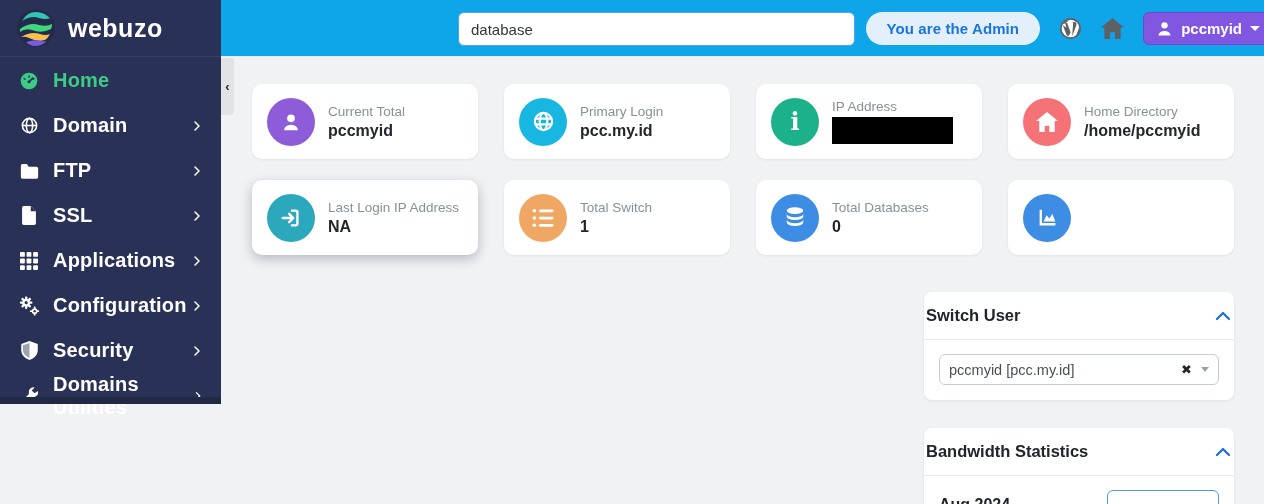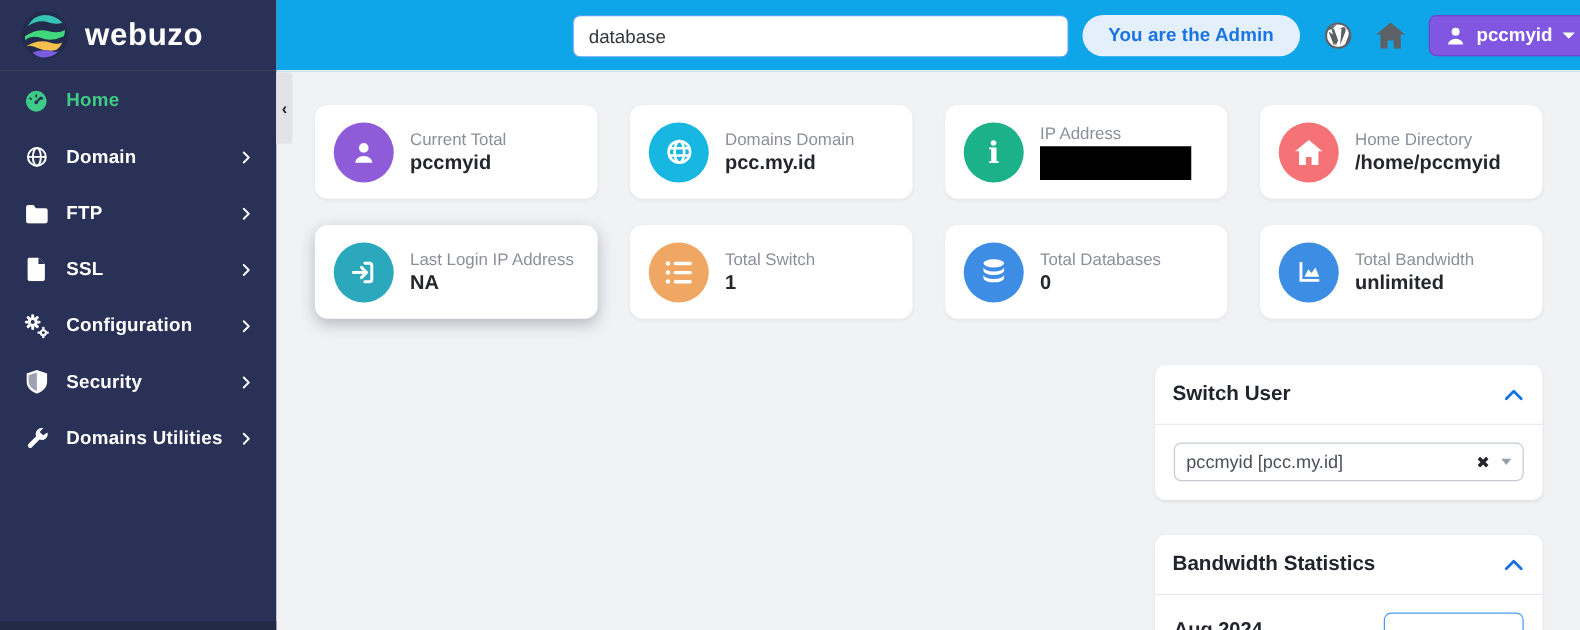--- a/index.html
+++ b/index.html
@@ -1,29 +1,29 @@
 <!DOCTYPE html>
 <html><head>
 <meta charset="utf-8">
 <style>
   * { margin:0; padding:0; box-sizing:border-box; }
   html,body { width:1264px; height:504px; overflow:hidden;
     font-family:"Liberation Sans","DejaVu Sans",sans-serif; background:#f1f2f4; }
 
   
-  .sidebar { position:absolute; left:0; top:0; width:221px; height:504px;
+  .sidebar { position:absolute; left:0; top:0; width:221px; height:404px;
     background:#2a3156; z-index:5; }
   .logo-row { height:57px; display:flex; align-items:center; padding-left:16px;
     border-bottom:1px solid rgba(255,255,255,0.07); }
   .logo-mark { width:40px; height:40px; }
   .logo-text { color:#fff; font-size:25px; font-weight:700; margin-left:12px;
     letter-spacing:0.5px; }
   .nav { padding-top:1px; }
   .nav-item { height:45px; display:flex; align-items:center; padding:0 18px;
-    color:#ffffff; font-size:15px; font-weight:600; cursor:pointer; }
+    color:#ffffff; font-size:20px; font-weight:600; cursor:pointer; }
   .nav-item .nv-icon { width:22px; height:22px; display:flex; align-items:center;
     justify-content:center; flex:0 0 22px; }
   .nav-item .nv-label { margin-left:13px; letter-spacing:0.2px; }
   .nav-item .nv-chev { margin-left:auto; width:12px; height:12px; }
   .nav-item.active { color:#3ecb86; }
   .sidebar-bottom-strip { position:absolute; bottom:0; left:0; width:100%;
     height:7px; background:#222945; }
 
   
   .collapse-tab { position:absolute; left:221px; top:58px; width:13px; height:57px;
@@ -63,21 +63,21 @@
     white-space:nowrap; }
   .card-value { font-size:16px; font-weight:700; color:#23262d; white-space:nowrap; }
   .redacted-box { width:121px; height:27px; background:#000; }
 
   
   .panel { position:absolute; left:924px; width:310px; background:#fff;
     border-radius:8px; box-shadow:0 1px 3px rgba(25,30,50,0.08); overflow:hidden; }
   .panel-switch { top:292px; height:108px; }
   .panel-bandwidth { top:428px; height:120px; }
   .panel-header { height:48px; display:flex; align-items:center;
-    justify-content:space-between; padding:0 14px; border-bottom:1px solid #e9eaec; }
+    justify-content:space-between; padding:0 2px; border-bottom:1px solid #e9eaec; }
   .panel-title { font-size:16.5px; font-weight:700; color:#20242c; }
   .panel-chev { width:18px; height:18px; cursor:pointer; }
   .panel-body { padding:14px 15px; }
   .user-select { border:1px solid #c6cad1; border-radius:6px; height:31px;
     display:flex; align-items:center; padding:12px 9px; cursor:pointer; background:#fff; }
   .user-select .sel-text { font-size:14.5px; color:#4b5058; flex:1; }
   .user-select .sel-x { font-size:13px; font-weight:700; color:#22252b;
     margin-right:9px; cursor:pointer; }
   .user-select .sel-caret { width:0; height:0; border-left:4.5px solid transparent;
     border-right:4.5px solid transparent; border-top:5px solid #9aa0a8; }
@@ -147,20 +147,39 @@
             <path d="M1 2 a2 2 0 0 1 2-2 H11 L17 6 V20 a2 2 0 0 1 -2 2 H3 a2 2 0 0 1 -2-2 Z" fill="#fff"></path>
             <path d="M11 0 L17 6 H11 Z" fill="#2a3156"></path>
           </svg>
       </span>
       <span class="nv-label">SSL</span>
       <svg class="nv-chev" viewBox="0 0 24 24" fill="none" stroke="#fff" stroke-width="3" stroke-linecap="round" stroke-linejoin="round">
           <polyline points="8,4 16,12 8,20"></polyline>
         </svg>
     </div>
 
+    <div class="nav-item">
+      <span class="nv-icon">
+        <svg width="18" height="18" viewBox="0 0 20 20" fill="#fff">
+            <rect x="0" y="0" width="5.4" height="5.4" rx="1"></rect>
+            <rect x="7.3" y="0" width="5.4" height="5.4" rx="1"></rect>
+            <rect x="14.6" y="0" width="5.4" height="5.4" rx="1"></rect>
+            <rect x="0" y="7.3" width="5.4" height="5.4" rx="1"></rect>
+            <rect x="7.3" y="7.3" width="5.4" height="5.4" rx="1"></rect>
+            <rect x="14.6" y="7.3" width="5.4" height="5.4" rx="1"></rect>
+            <rect x="0" y="14.6" width="5.4" height="5.4" rx="1"></rect>
+            <rect x="7.3" y="14.6" width="5.4" height="5.4" rx="1"></rect>
+            <rect x="14.6" y="14.6" width="5.4" height="5.4" rx="1"></rect>
+          </svg>
+      </span>
+      <span class="nv-label">Applications</span>
+      <svg class="nv-chev" viewBox="0 0 24 24" fill="none" stroke="#fff" stroke-width="3" stroke-linecap="round" stroke-linejoin="round">
+          <polyline points="8,4 16,12 8,20"></polyline>
+        </svg>
+    </div>
 
 
     <div class="nav-item">
       <span class="nv-icon">
         <svg width="21" height="20" viewBox="0 0 24 24" fill="#fff">
           <g>
               <rect x="6.6" y="0.5" width="2.8" height="4" rx="1"></rect>
               <rect x="6.6" y="11.5" width="2.8" height="4" rx="1"></rect>
               <rect x="0.5" y="6.6" width="4" height="2.8" rx="1"></rect>
               <rect x="11.5" y="6.6" width="4" height="2.8" rx="1"></rect>
@@ -264,21 +283,21 @@
 
   <div class="card">
     <div class="card-icon" style="background-color: rgb(24, 183, 226);">
       <svg width="23" height="23" viewBox="0 0 24 24" fill="none" stroke="#fff" stroke-width="2.2">
           <circle cx="12" cy="12" r="9"></circle>
           <ellipse cx="12" cy="12" rx="4" ry="9"></ellipse>
           <path d="M3.5 9h17 M3.5 15h17"></path>
         </svg>
     </div>
     <div class="card-body">
-      <div class="card-label">Domains Domain</div>
+      <div class="card-label">Primary Login</div>
       <div class="card-value">pcc.my.id</div>
     </div>
   </div>
 
   <div class="card">
     <div class="card-icon" style="background-color: rgb(28, 178, 137);">
       <span style="color:#fff;font-family:'DejaVu Serif',serif;font-weight:700;font-size:24px;line-height:1;">i</span>
     </div>
     <div class="card-body">
       <div class="card-label">IP Address</div>
@@ -342,24 +361,20 @@
     </div>
   </div>
 
   <div class="card">
     <div class="card-icon" style="background-color: rgb(61, 141, 229);">
       <svg width="21" height="21" viewBox="0 0 24 24" fill="#fff">
           <path d="M3 3 h2.6 v15.4 H21 V21 H3 Z"></path>
           <path d="M7.5 16.5 L11 9.5 L14 13 L17.5 8 L21 16.5 Z"></path>
         </svg>
     </div>
-    <div class="card-body">
-      <div class="card-label">Total Bandwidth</div>
-      <div class="card-value">unlimited</div>
-    </div>
   </div>
 </div>
 
 <div class="panel panel-switch">
   <div class="panel-header">
     <span class="panel-title">Switch User</span>
     <svg class="panel-chev" viewBox="0 0 24 24" fill="none" stroke="#1a6fe2" stroke-width="3" stroke-linecap="round" stroke-linejoin="round">
         <polyline points="4,16 12,8 20,16"></polyline>
       </svg>
   </div>

